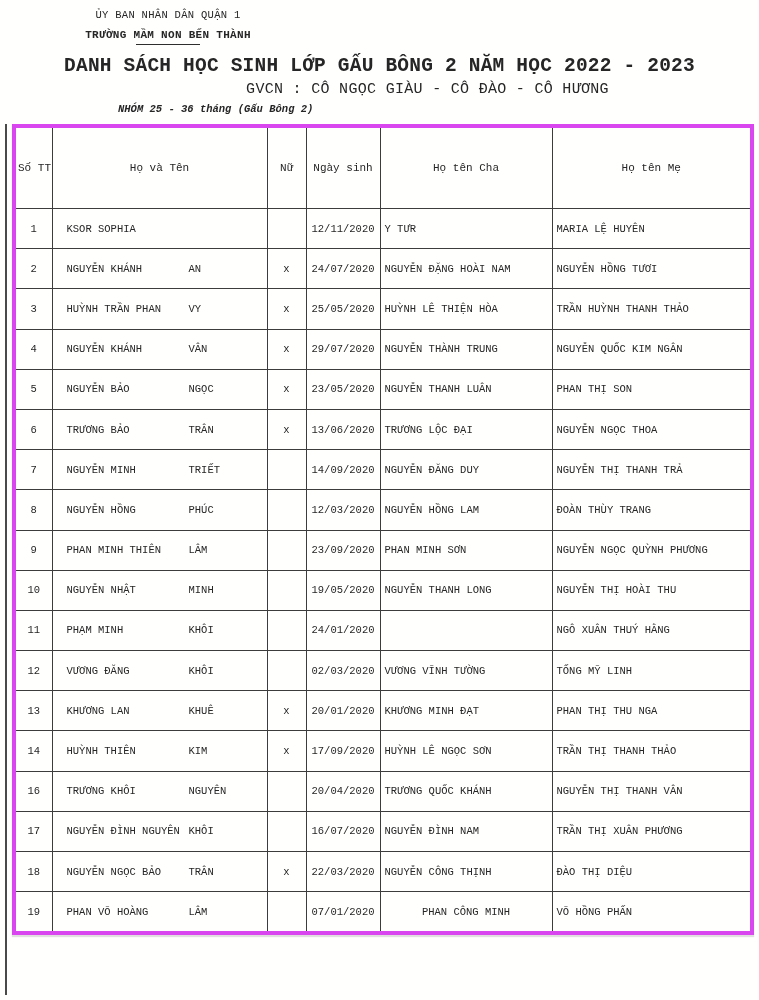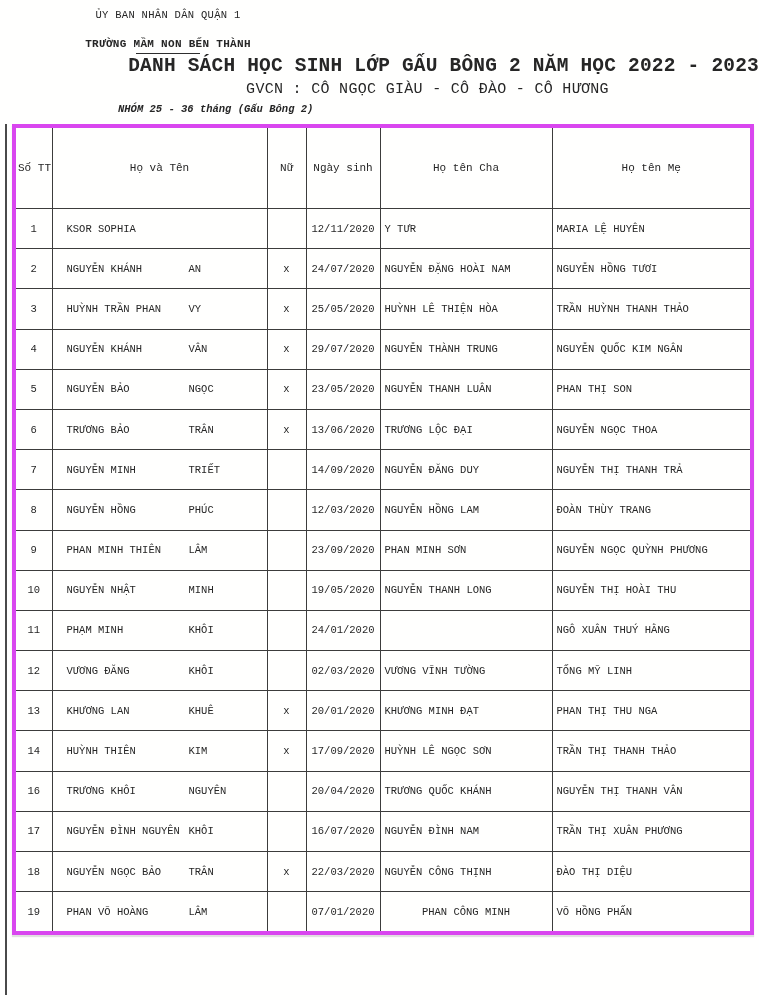--- a/index.html
+++ b/index.html
@@ -11,28 +11,28 @@
     color:#262626;
     overflow:hidden;
     box-shadow:0 0 4px rgba(0,0,0,.2);
   }
   
   .org-block{
     position:absolute;left:18px;top:9px;width:300px;
     text-align:center;line-height:1.25;
   }
   .org-line1{font-size:10.5px;letter-spacing:.3px;}
-  .org-line2{font-size:11px;font-weight:bold;letter-spacing:.3px;margin-top:16px;}
+  .org-line2{font-size:11px;font-weight:bold;letter-spacing:.3px;margin-top:7px;}
   .org-line2::after{
     content:"";display:block;width:64px;margin:1px auto 0 auto;
     border-bottom:1.2px solid #2e2e2e;
   }
   .doc-title{
     position:absolute;left:0;top:55px;width:100%;
-    text-align:right;font-size:19.5px;font-weight:bold;letter-spacing:.2px;
+    text-align:center;font-size:19.5px;font-weight:bold;letter-spacing:.2px;
   }
   .doc-subtitle{
     position:absolute;left:0;top:81px;width:100%;
     text-align:center;font-size:15px;letter-spacing:.3px;padding-left:48px;
   }
   .group-label{
     position:absolute;left:118px;top:103px;
     font-size:10.5px;font-weight:bold;font-style:italic;
   }
   

